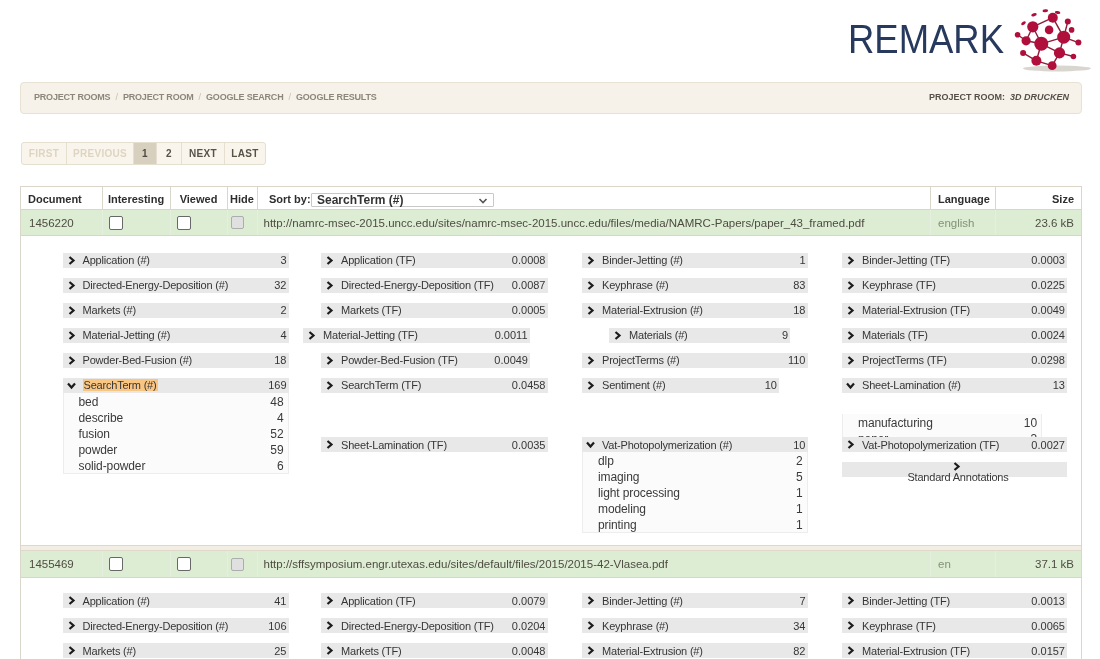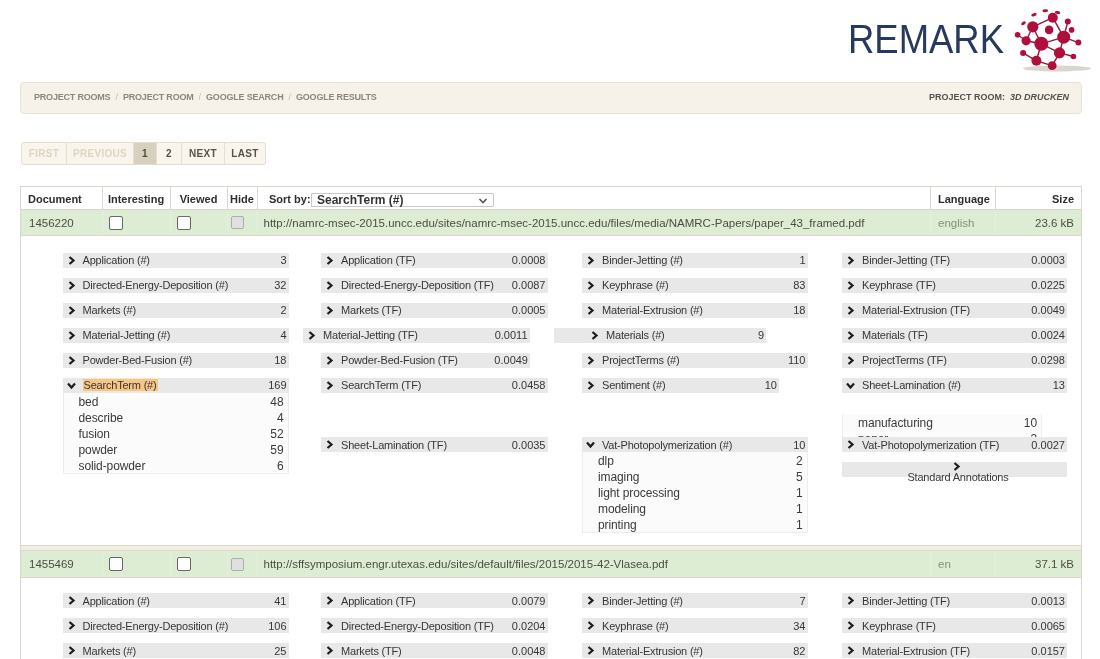--- a/index.html
+++ b/index.html
@@ -255,21 +255,21 @@
     <span class="albl">Material-Jetting (#)</span>
     <span class="aval">4</span>
   </div>
 <div class="abar" style="left:303px;top:327.5px;width:226.5px;">
     <svg class="chev" width="9" height="9" viewBox="0 0 9 9">
       <path d="M2.5 1 L6.5 4.5 L2.5 8" fill="none" stroke="#1c1c1c" stroke-width="2.2"></path>
     </svg>
     <span class="albl">Material-Jetting (TF)</span>
     <span class="aval">0.0011</span>
   </div>
-<div class="abar" style="left:554px;top:327.5px;width:212px;padding-left:32px;">
+<div class="abar" style="left:609px;top:327.5px;width:181px;">
     <svg class="chev" width="9" height="9" viewBox="0 0 9 9">
       <path d="M2.5 1 L6.5 4.5 L2.5 8" fill="none" stroke="#1c1c1c" stroke-width="2.2"></path>
     </svg>
     <span class="albl">Materials (#)</span>
     <span class="aval">9</span>
   </div>
 <div class="abar" style="left:842px;top:327.5px;width:225px;">
     <svg class="chev" width="9" height="9" viewBox="0 0 9 9">
       <path d="M2.5 1 L6.5 4.5 L2.5 8" fill="none" stroke="#1c1c1c" stroke-width="2.2"></path>
     </svg>

